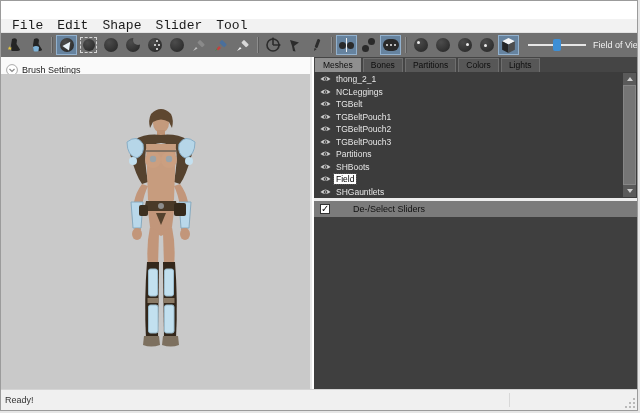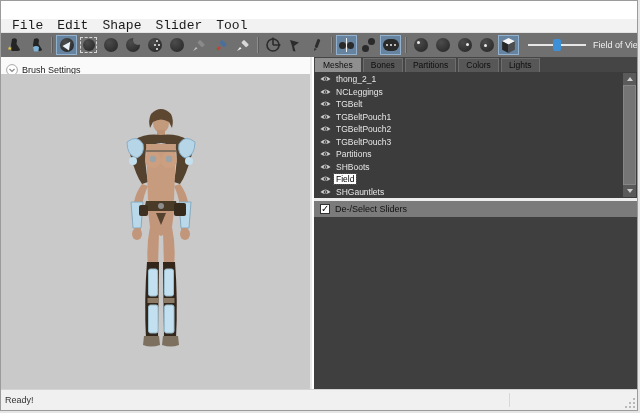--- a/index.html
+++ b/index.html
@@ -61,21 +61,21 @@
   .mesh-row .eye { display:flex; align-items:center; }
   .mesh-name { font-size:8.5px; color:#e6e6e6; line-height:10px; padding:0 2px; }
   .mesh-row.selected .mesh-name { background:#ffffff; color:#000; outline:1px dotted #555; }
   .vscroll { position:absolute; right:1px; top:1px; width:13px; bottom:1px; background:#4e4e4e; }
   .sb-btn { position:absolute; left:0; width:13px; height:12px; background:#5a5a5a; display:flex; align-items:center; justify-content:center; }
   .sb-up { top:0; } .sb-down { bottom:0; }
   .tri-up { width:0; height:0; border-left:3px solid transparent; border-right:3px solid transparent; border-bottom:4px solid #cfcfcf; }
   .tri-down { width:0; height:0; border-left:3px solid transparent; border-right:3px solid transparent; border-top:4px solid #cfcfcf; }
   .sb-thumb { position:absolute; left:0; top:12px; width:13px; bottom:12px; background:#757575; border:1px solid #868686; }
   .splitter { height:3px; background:#ededed; }
-  .sliders-header { height:16px; background:#7b7b7b; display:flex; align-items:center; padding-left:6px; gap:5px; }
+  .sliders-header { height:16px; background:#7b7b7b; display:flex; align-items:center; padding-left:6px; gap:23px; }
   .checkbox { width:10px; height:10px; background:#ffffff; border:1px solid #333; position:relative; }
   .checkbox::after { content:"\2713"; position:absolute; left:0px; top:-2px; font-size:10px; color:#111; }
   .sliders-title { font-size:9px; color:#111; }
   .sliders-area { position:absolute; left:0; right:0; top:160px; bottom:0; background:#3f3f3f; }
 
   
   .statusbar { position:absolute; left:0; right:0; bottom:0; height:21px; background:#f0f0f0; border-top:1px solid #d4d4d4; display:flex; align-items:center; }
   .status-text { font-size:9px; color:#333; padding-left:4px; }
   .status-div { position:absolute; left:508px; top:3px; bottom:3px; width:1px; background:#d8d8d8; }
   .resize-grip { position:absolute; right:2px; bottom:2px; width:10px; height:10px; }

